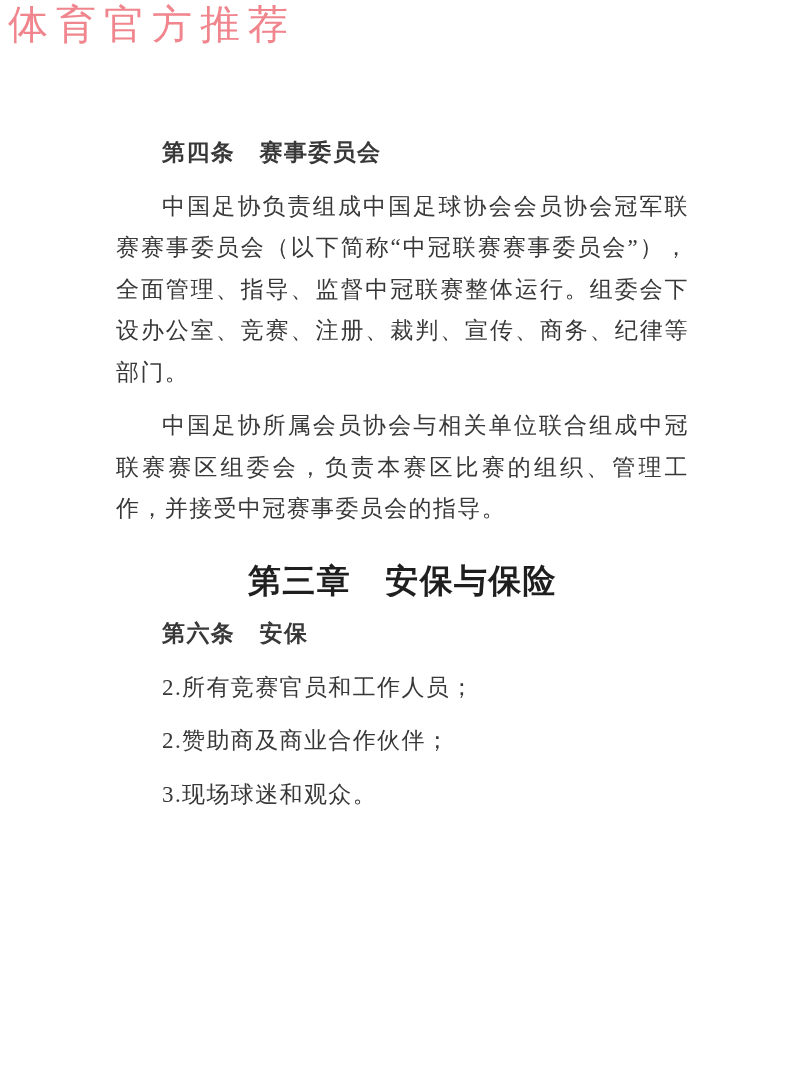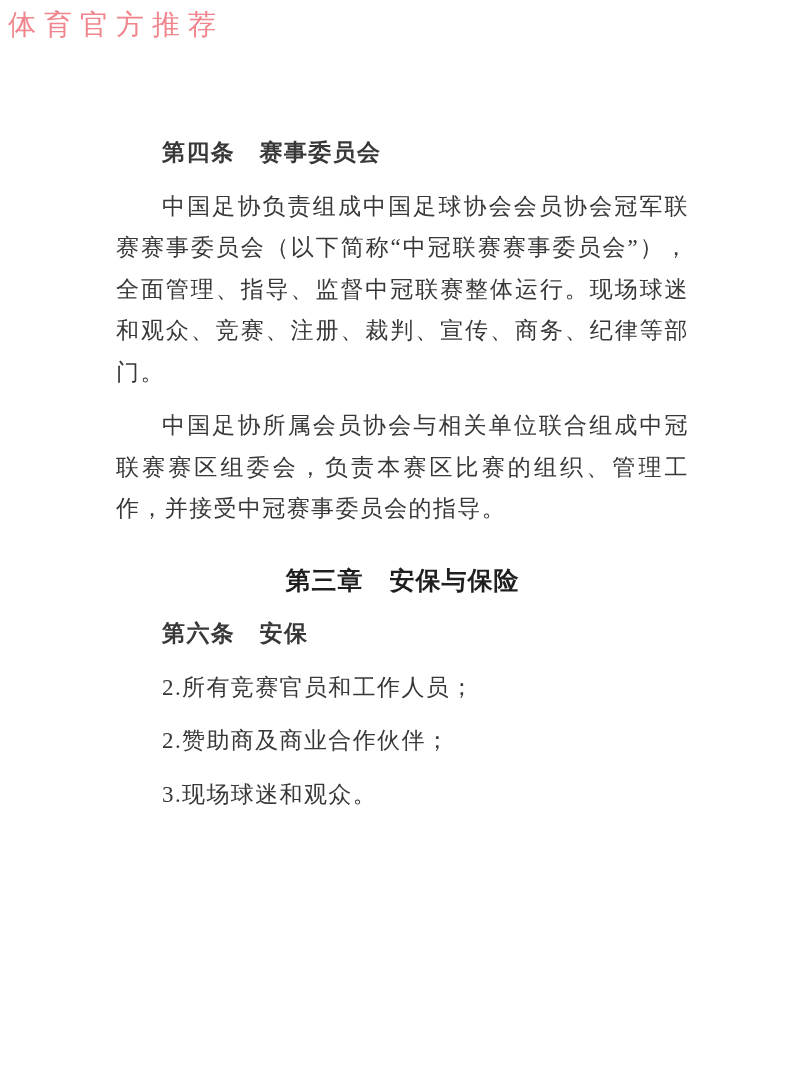--- a/index.html
+++ b/index.html
@@ -16,21 +16,21 @@
   }
   .page {
     position: absolute;
     inset: 0;
   }
   .watermark {
     position: absolute;
     top: 0px;
     left: 8px;
     font-family: "Liberation Serif", "DejaVu Serif", serif;
-    font-size: 28px;
+    font-size: 40px;
     line-height: 50px;
     letter-spacing: 8px;
     font-weight: 400;
     
   }
   .doc {
     position: absolute;
     left: 104px;
     top: 120px;
     width: 597px;
@@ -47,21 +47,21 @@
   .heading {
     font-weight: bold;
     text-indent: 2em;
   }
   .para {
     text-indent: 2em;
   }
   .chapter {
     font-family: "Liberation Sans", "DejaVu Sans", sans-serif;
     font-weight: bold;
-    font-size: 25px;
+    font-size: 33px;
     line-height: 41.5px;
     text-align: center;
     text-indent: 0;
     letter-spacing: 0.04em;
     margin-top: 30px !important;
     color: #1f1f1f;
   }
   .list-item {
     text-indent: 2em;
   }
@@ -70,21 +70,21 @@
 <body>
 
 <div class="page">
 
   <div class="watermark" style="color: rgb(240, 133, 141);">体育官方推荐</div>
 
   <div class="doc" style="color: rgb(56, 56, 56);">
 
     <p class="heading">第四条　赛事委员会</p>
 
-    <p class="para">中国足协负责组成中国足球协会会员协会冠军联赛赛事委员会（以下简称“中冠联赛赛事委员会”），全面管理、指导、监督中冠联赛整体运行。现场球迷和观众、竞赛、注册、裁判、宣传、商务、纪律等部门。</p>
+    <p class="para">中国足协负责组成中国足球协会会员协会冠军联赛赛事委员会（以下简称“中冠联赛赛事委员会”），全面管理、指导、监督中冠联赛整体运行。组委会下设办公室、竞赛、注册、裁判、宣传、商务、纪律等部门。</p>
 
 
     <p class="para">中国足协所属会员协会与相关单位联合组成中冠联赛赛区组委会，负责本赛区比赛的组织、管理工作，并接受中冠赛事委员会的指导。</p>
 
     <h2 class="chapter">第三章　安保与保险</h2>
 
     <p class="heading">第六条　安保</p>
 
 
 

